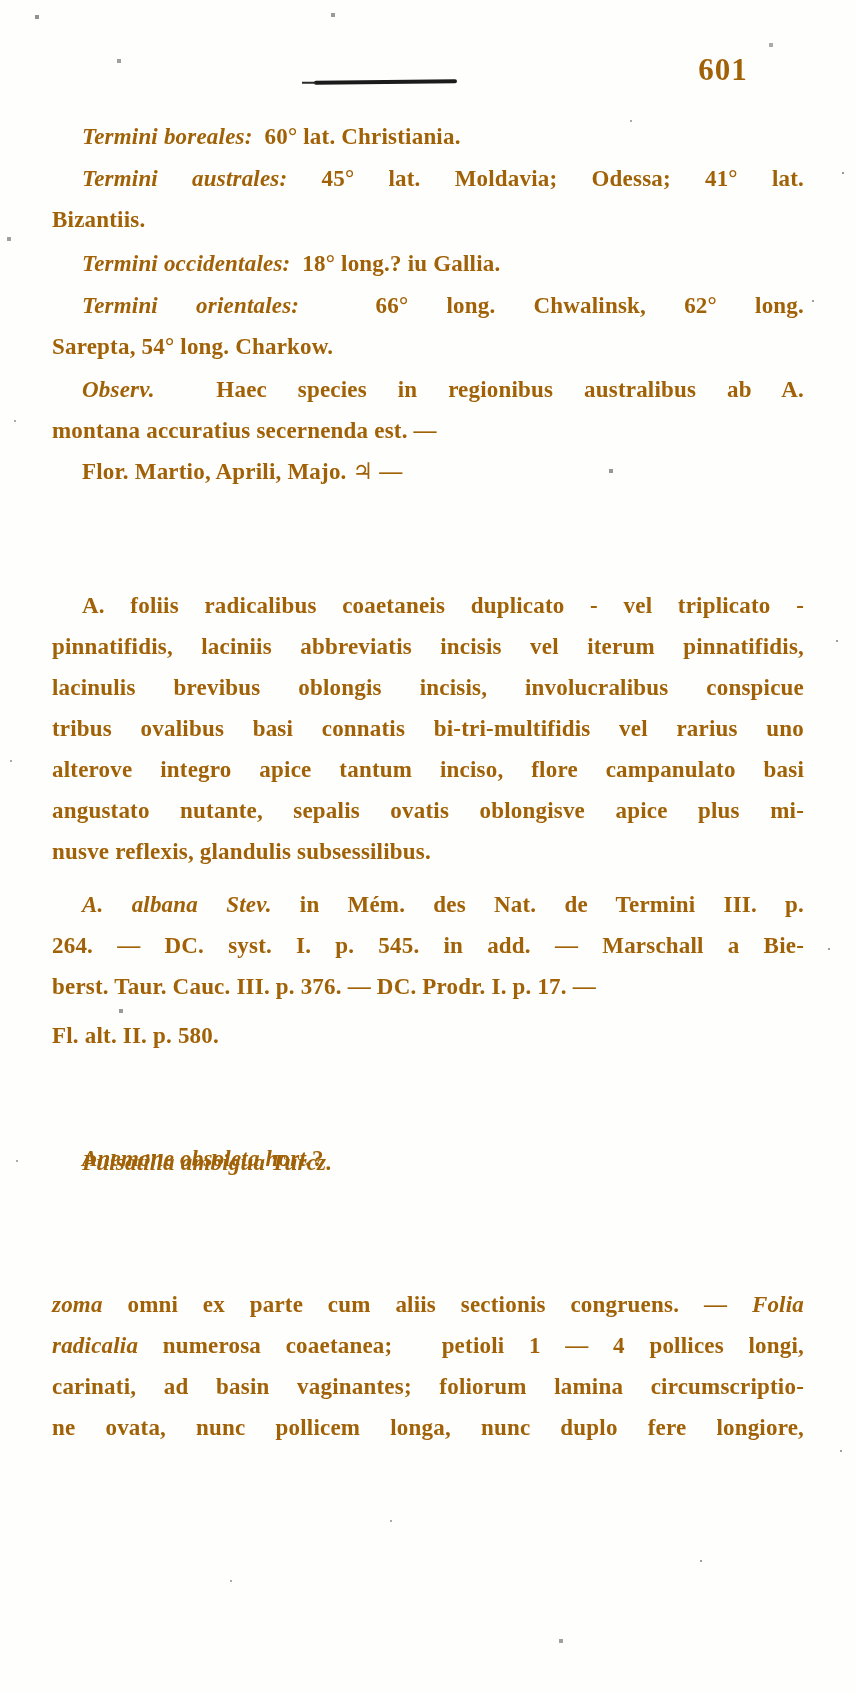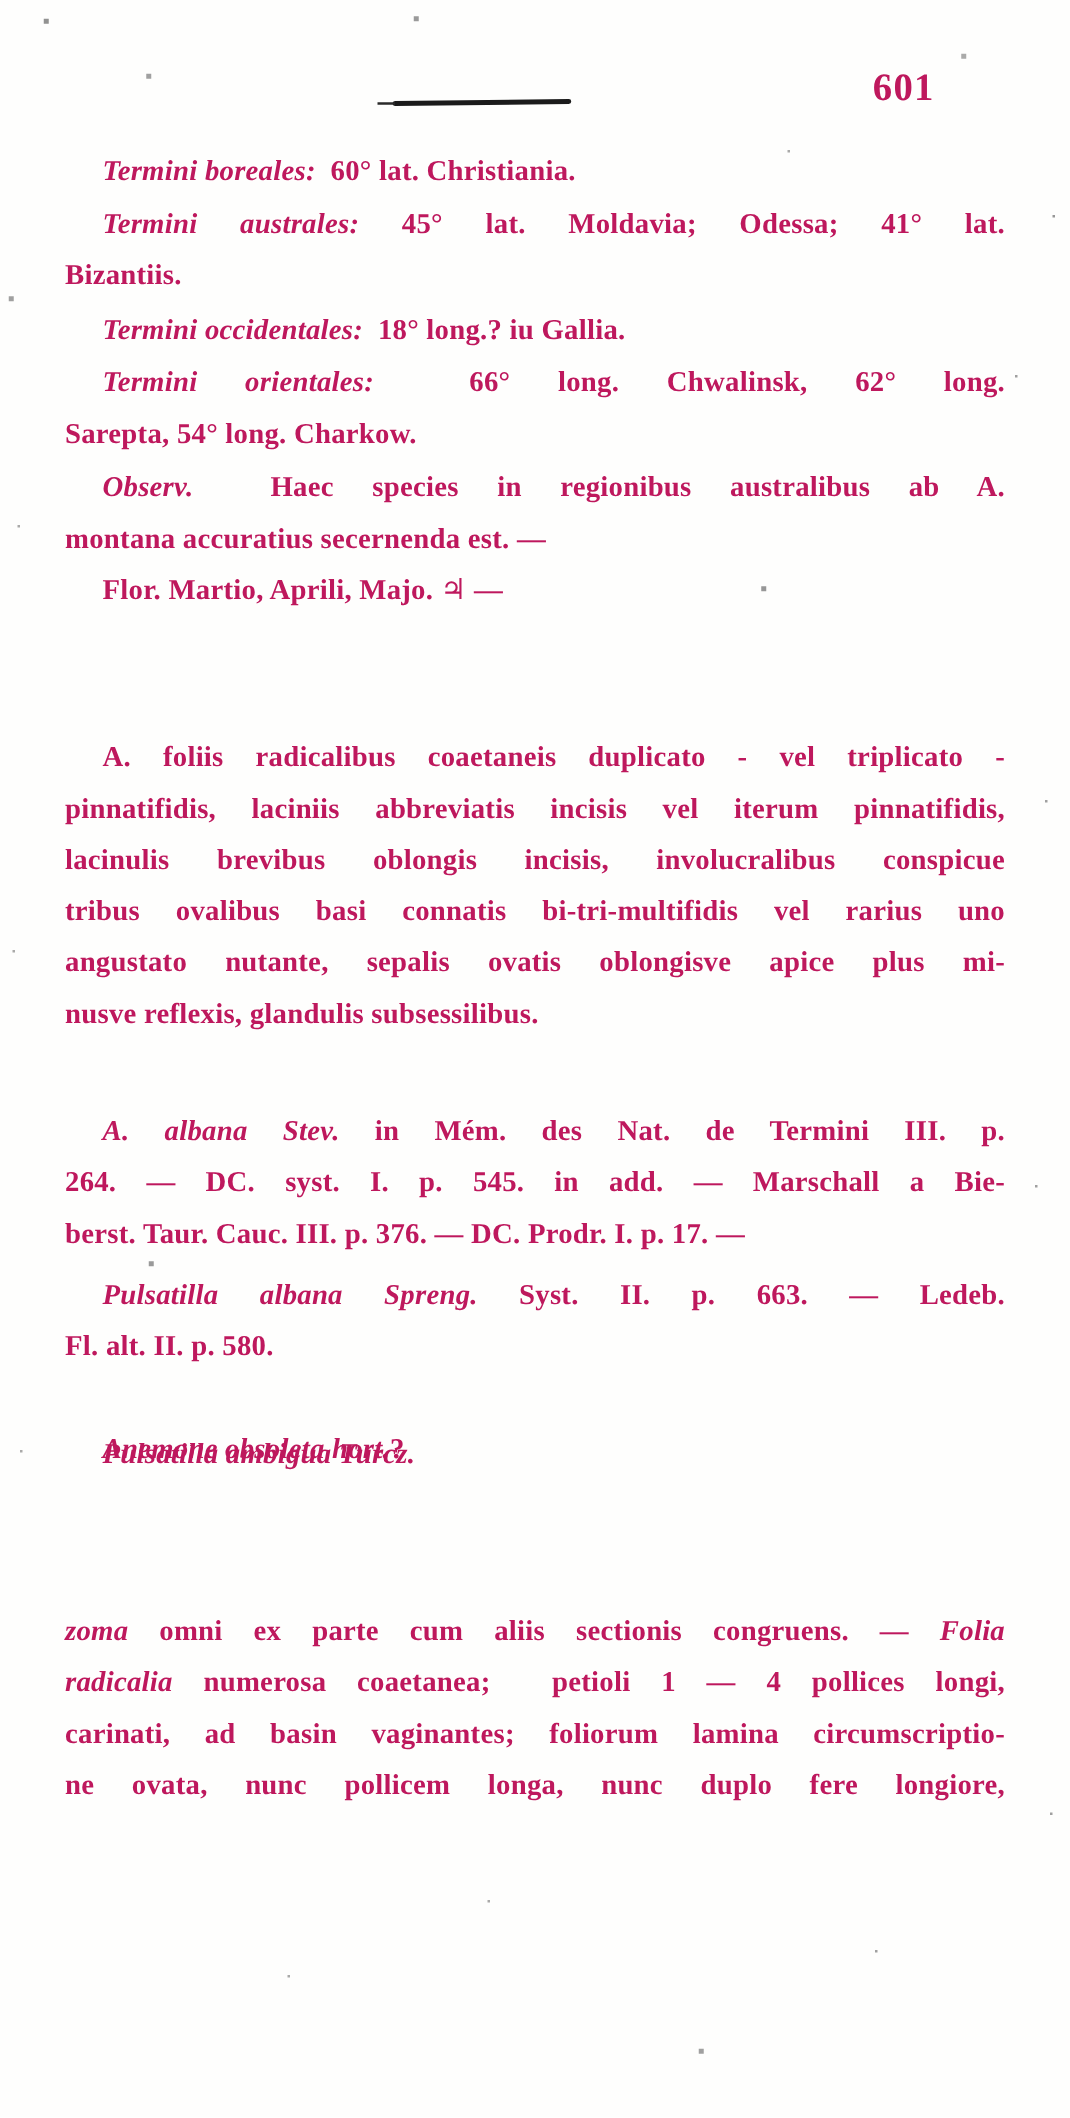--- a/index.html
+++ b/index.html
@@ -1,18 +1,18 @@
 <!DOCTYPE html>
 <html><head>
 <meta charset="utf-8">
 <style>
   html,body{margin:0;padding:0;background:#ffffff;}
   .page{
     position:relative;width:856px;height:1694px;background:#fefefdff;
-    color:#be185d;overflow:hidden;
+    color:#a16207;overflow:hidden;
     font-family:"Liberation Serif","DejaVu Serif",serif;
   }
   .para{
     position:absolute;left:52px;width:752px;
     font-size:23px;line-height:41px;font-weight:700;
     letter-spacing:0.2px;
   }
   .line{min-height:41px;}
   .just{text-align:justify;text-align-last:justify;}
   .ind{text-indent:30px;}
@@ -75,30 +75,30 @@
       <div class="line"><span class="rm">montana accuratius secernenda est. —</span></div>
     </div>
   <div class="para" style="top:451px">
       <div class="line ind"><span class="rm">Flor. Martio, Aprili, Majo. ♃ —</span></div>
     </div>
   <div class="para" style="top:585px">
       <div class="line just ind"><span class="rm">A. foliis radicalibus coaetaneis duplicato - vel triplicato -</span></div>
       <div class="line just"><span class="rm">pinnatifidis, laciniis abbreviatis incisis vel iterum pinnatifidis,</span></div>
       <div class="line just"><span class="rm">lacinulis brevibus oblongis incisis, involucralibus conspicue</span></div>
       <div class="line just"><span class="rm">tribus ovalibus basi connatis bi-tri-multifidis vel rarius uno</span></div>
+      <div class="line just"><span class="rm">alterove integro apice tantum inciso, flore campanulato basi</span></div>
       <div class="line just"><span class="rm">angustato nutante, sepalis ovatis oblongisve apice plus mi-</span></div>
       <div class="line"><span class="rm">nusve reflexis, glandulis subsessilibus.</span></div>
     </div>
   <div class="para" style="top:884px">
       <div class="line just ind"><span class="it">A. albana Stev.</span><span class="rm"> in Mém. des Nat. de Termini III. p.</span></div>
       <div class="line just"><span class="rm">264. — DC. syst. I. p. 545. in add. — Marschall a Bie-</span></div>
       <div class="line"><span class="rm">berst. Taur. Cauc. III. p. 376. — DC. Prodr. I. p. 17. —</span></div>
     </div>
   <div class="para" style="top:1015px">
-      <div class="line just ind"><span class="it">Pulsatilla albana Spreng.</span><span class="rm"> Syst. II. p. 663. — Ledeb.</span></div>
       <div class="line"><span class="rm">Fl. alt. II. p. 580.</span></div>
     </div>
   <div class="para" style="top:1142px">
       <div class="line ind"><span class="it">Pulsatilla ambigua Turcz.</span></div>
     </div>
   <div class="para" style="top:1138px">
       <div class="line ind"><span class="it">Anemone obsoleta hort.</span><span class="rm">?</span></div>
     </div>
   <div class="para" style="top:1284px">
       <div class="line just"><span class="it">zoma</span><span class="rm"> omni ex parte cum aliis sectionis congruens. — </span><span class="it">Folia</span></div>

